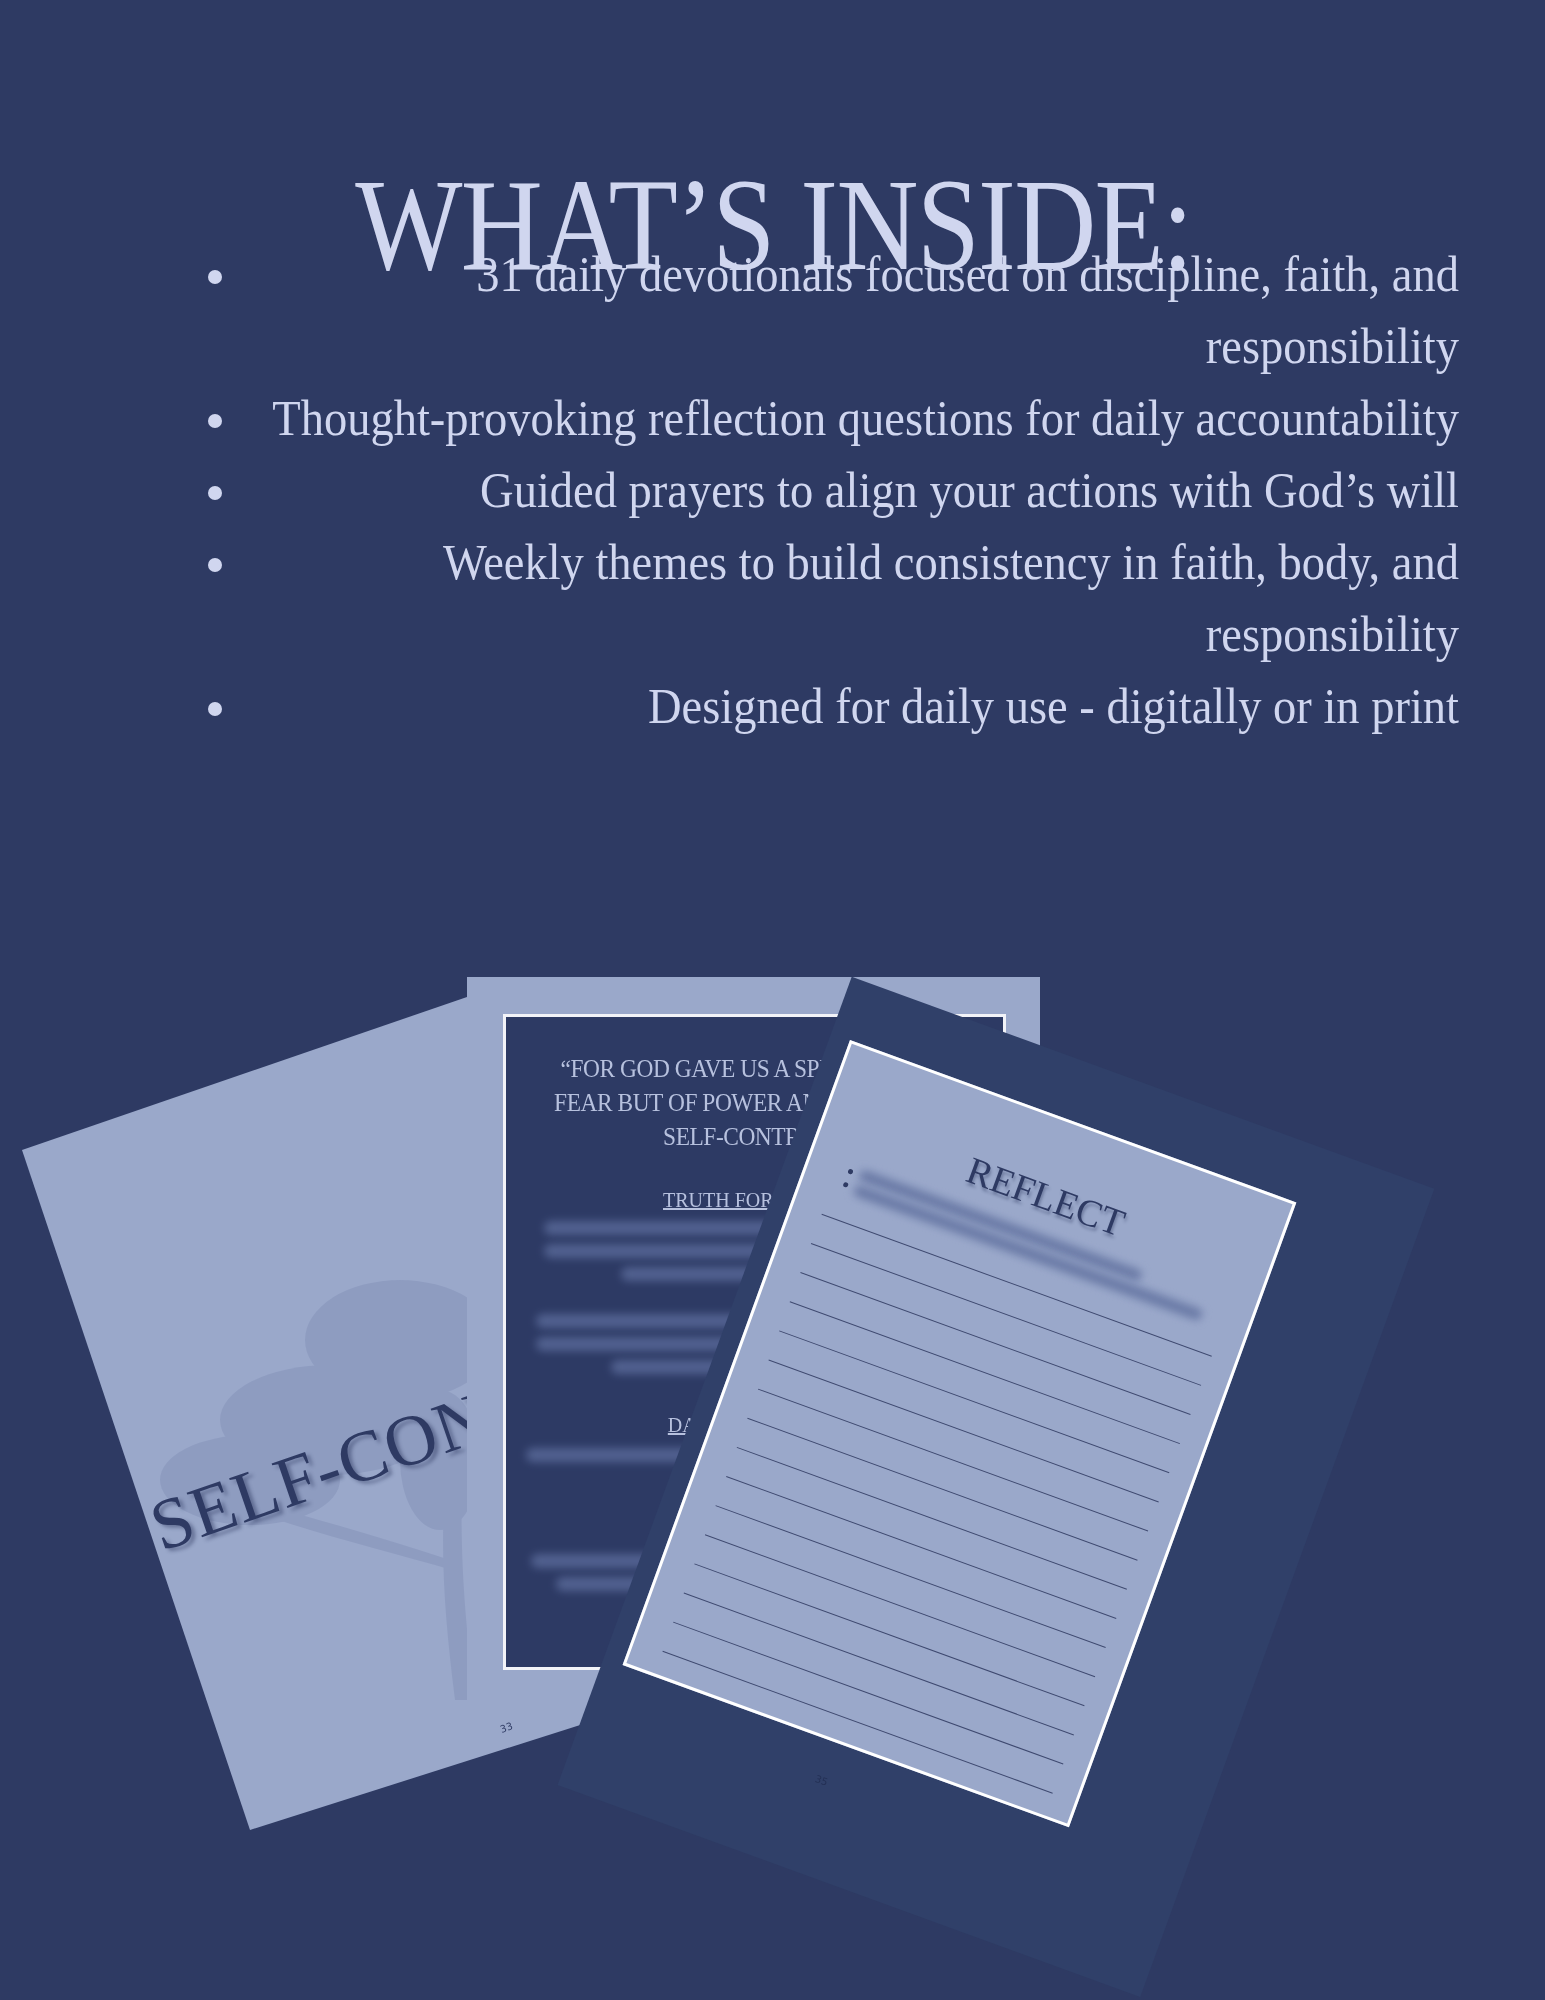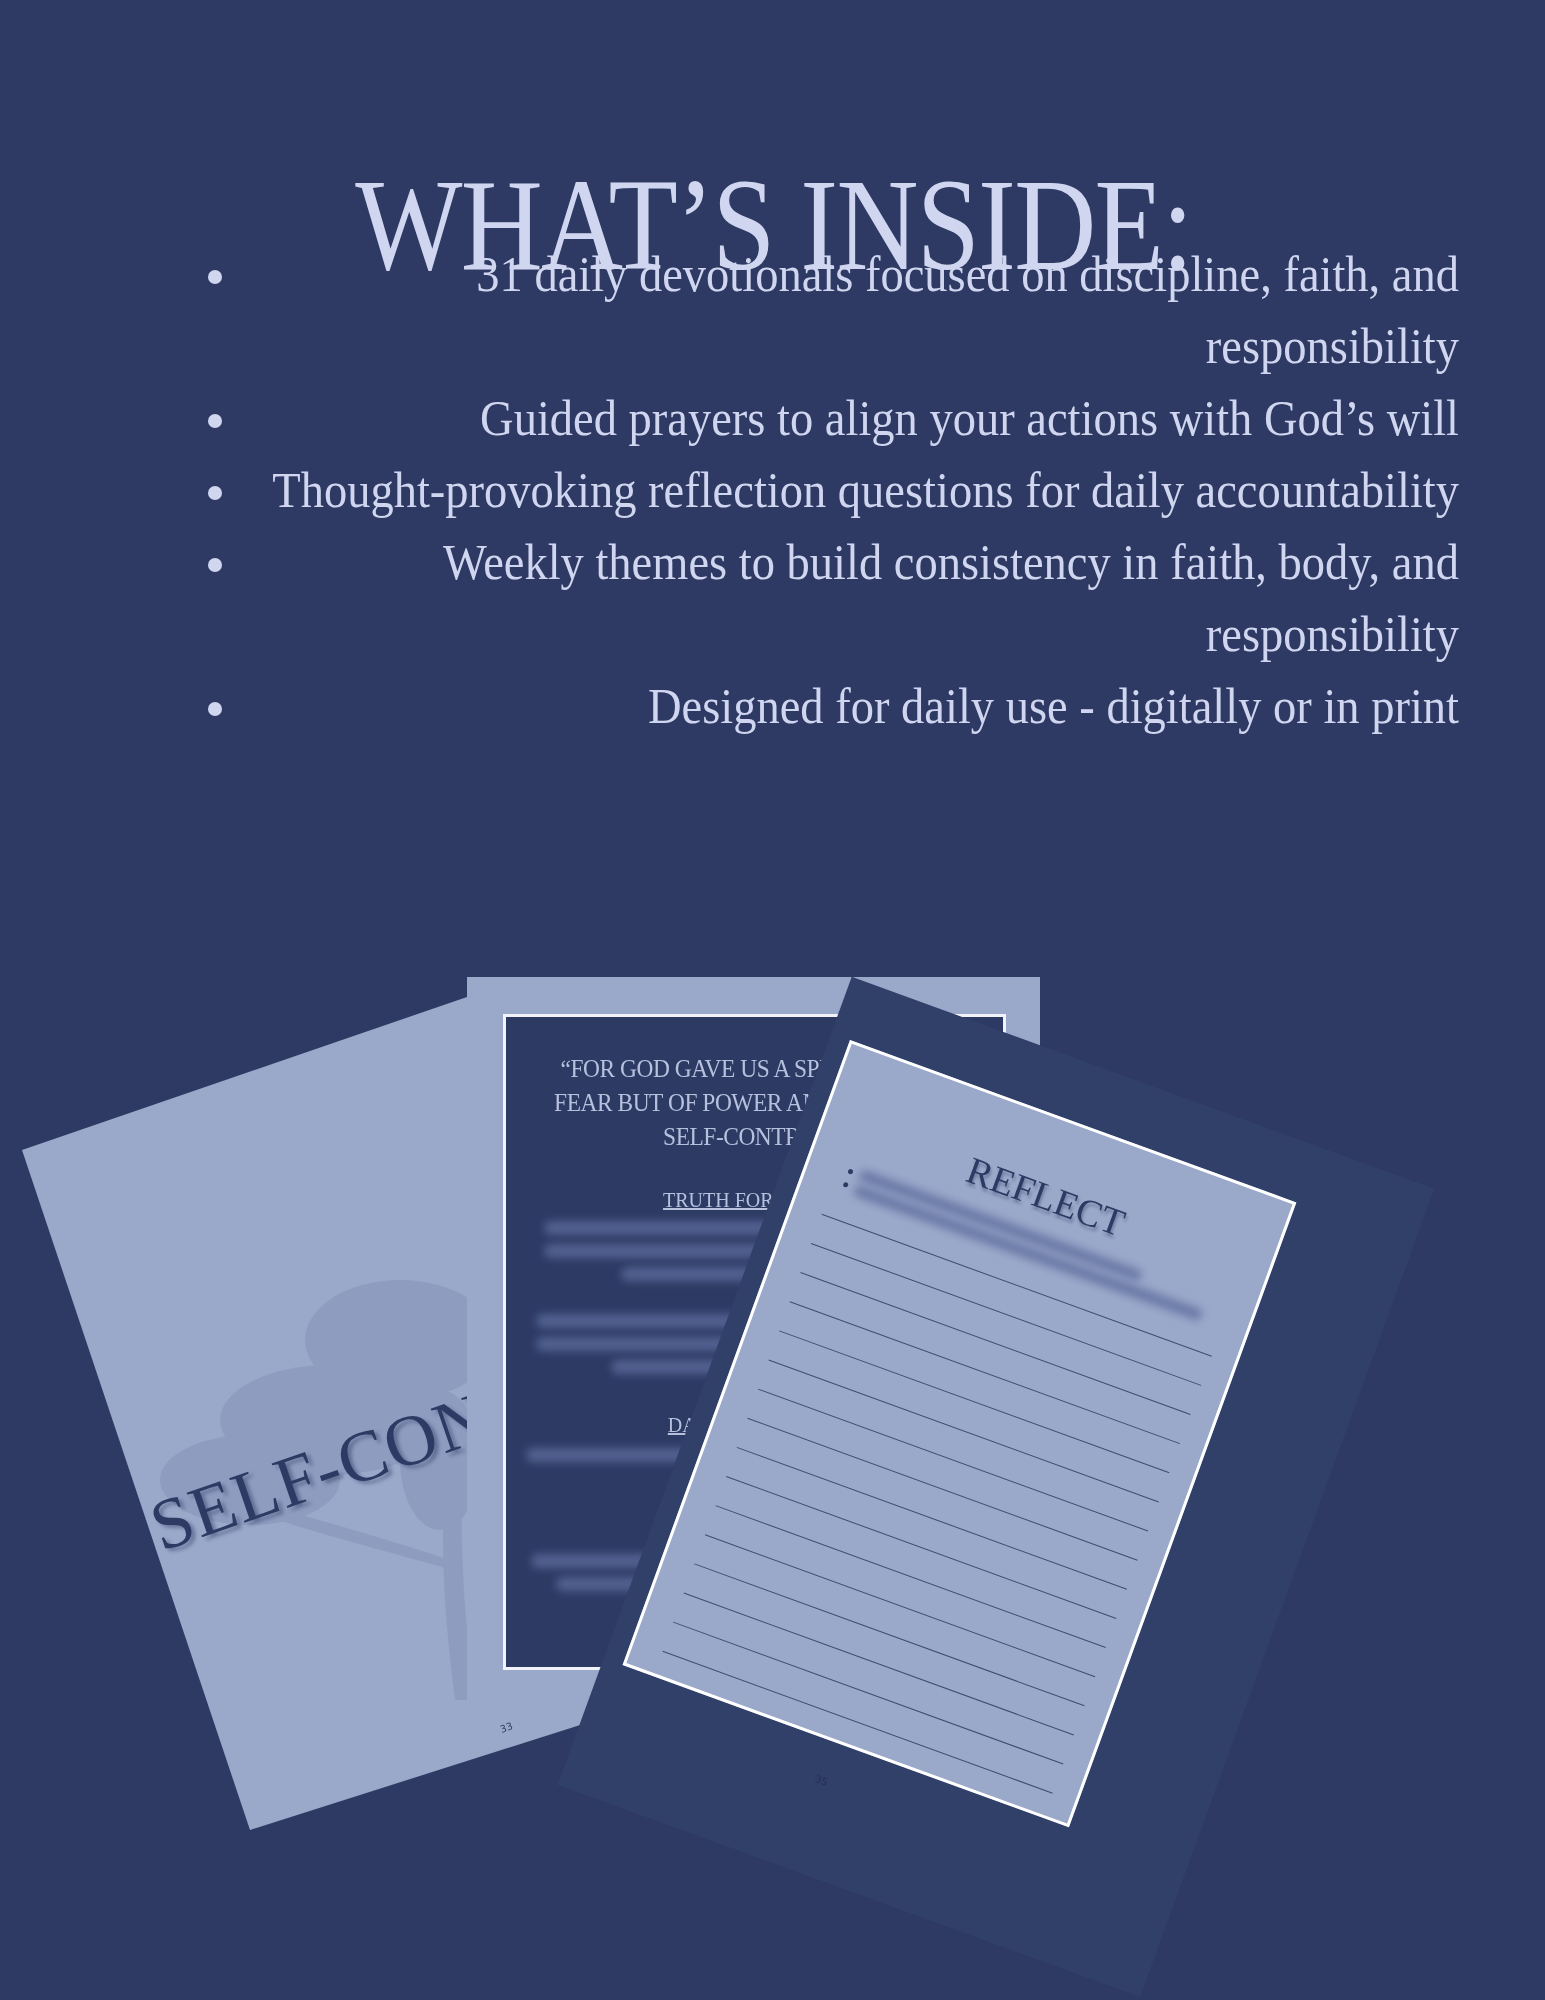--- a/index.html
+++ b/index.html
@@ -95,25 +95,25 @@
 
 <h1 class="title">WHAT’S INSIDE:</h1>
 
 <ul class="bullets">
   <li>
       <span class="dot"></span>
       <span class="txt">31 daily devotionals focused on discipline, faith, and responsibility</span>
     </li>
   <li>
       <span class="dot"></span>
-      <span class="txt">Guided prayers to align your actions with God’s will</span>
+      <span class="txt">Thought-provoking reflection questions for daily accountability</span>
     </li>
   <li>
       <span class="dot"></span>
-      <span class="txt">Thought-provoking reflection questions for daily accountability</span>
+      <span class="txt">Guided prayers to align your actions with God’s will</span>
     </li>
   <li>
       <span class="dot"></span>
       <span class="txt">Weekly themes to build consistency in faith, body, and responsibility</span>
     </li>
   <li>
       <span class="dot"></span>
       <span class="txt">Designed for daily use - digitally or in print</span>
     </li>
 </ul>

